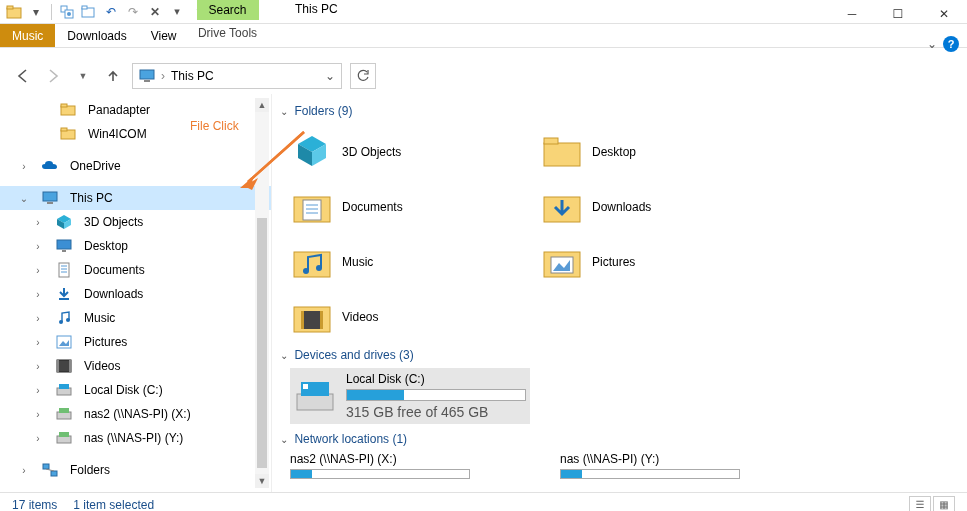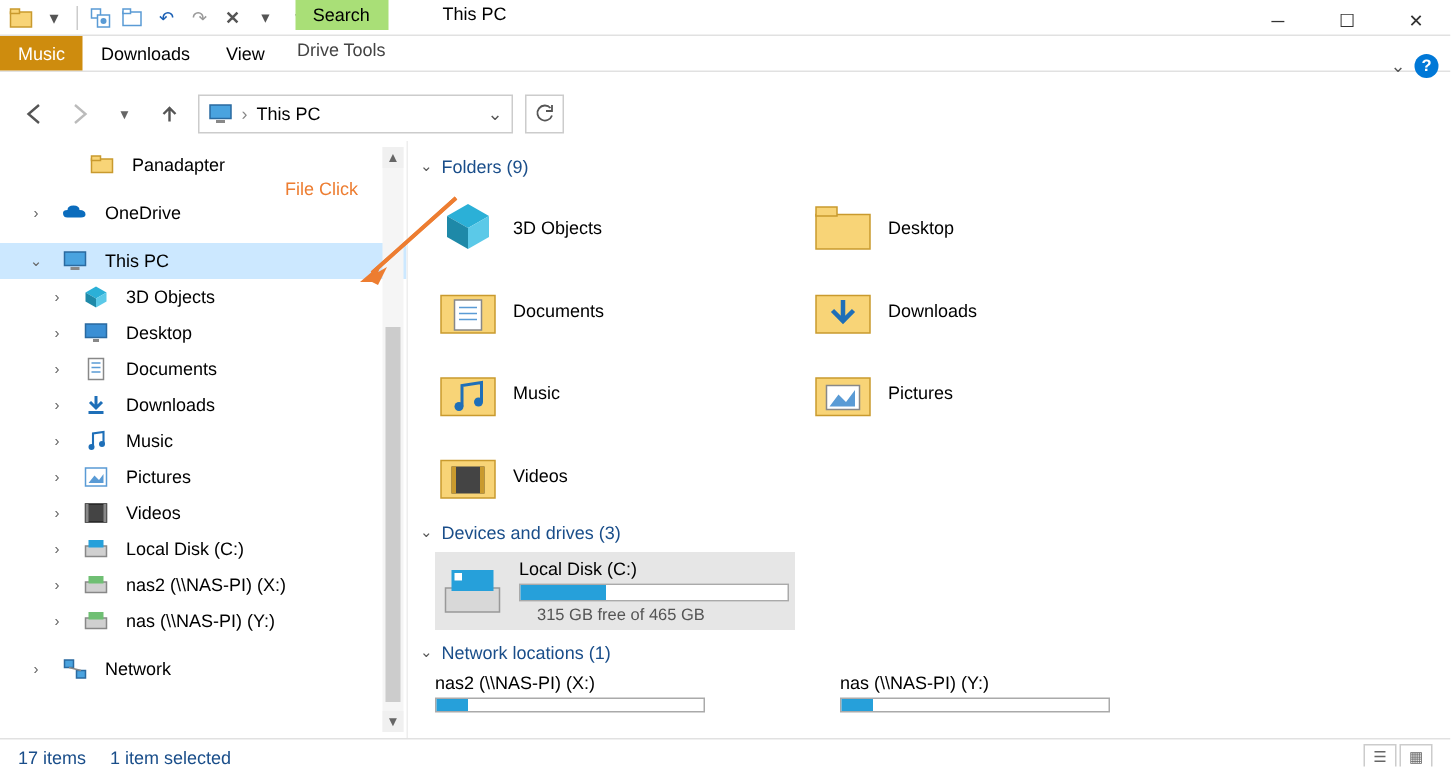--- a/index.html
+++ b/index.html
@@ -46,21 +46,21 @@
   .folder-grid { display:flex; flex-wrap:wrap; gap:0; margin-left:12px;}
   .folder-item { width:250px; height:55px; display:flex; align-items:center; gap:10px; padding:2px 4px;}
   .folder-icon { width:40px; height:40px; display:flex; align-items:center; justify-content:center;}
   .folder-label { font-size:12px;}
 
   .drive-item { width:240px; display:flex; gap:10px; padding:4px; align-items:center; background:#e6e6e6; margin-left:14px;}
   .drive-icon { width:42px; height:42px; display:flex; align-items:center; justify-content:center;}
   .drive-info { flex:1; display:flex; flex-direction:column; gap:3px;}
   .drive-bar { width:100%; height:12px; border:1px solid #aaa; background:#fff;}
   .drive-bar .fill { height:100%; background:#26a0da;}
-  .drive-sub { font-size:11px; color:#555;margin-left:12px;}
+  .drive-sub { font-size:14px; color:#555;}
 
   .net-grid { display:flex; gap:30px; margin-left:14px;}
   .net-item { width:240px; display:flex; flex-direction:column; gap:3px;}
   .net-bar { width:180px; height:10px; border:1px solid #aaa; background:#fff;}
   .net-bar .fill{ height:100%; background:#26a0da;}
 
   .statusbar { height:24px; border-top:1px solid #e1e1e1; display:flex; align-items:center; padding:0 12px; gap:16px; color:#1a4e8a; font-size:12px;}
   .view-toggles { margin-left:auto; display:flex; gap:2px;}
   .view-btn { width:22px; height:18px; border:1px solid #ccc; display:flex; align-items:center; justify-content:center; font-size:10px; color:#666;}
 
@@ -176,20 +176,30 @@
     <div class="tree-item" style="padding-left:36px;">
       <span class="chev"></span>
       <span class="icn">
           <svg width="16" height="14">
             <rect x="1" y="3" width="14" height="9" fill="#f8d477" stroke="#c99a2e"></rect>
             <rect x="1" y="1" width="6" height="3" fill="#f8d477" stroke="#c99a2e"></rect>
           </svg>
         </span>
       <span class="lbl">Panadapter</span>
     </div>
+    <div class="tree-item" style="padding-left:36px;">
+      <span class="chev"></span>
+      <span class="icn">
+          <svg width="16" height="14">
+            <rect x="1" y="3" width="14" height="9" fill="#f8d477" stroke="#c99a2e"></rect>
+            <rect x="1" y="1" width="6" height="3" fill="#f8d477" stroke="#c99a2e"></rect>
+          </svg>
+        </span>
+      <span class="lbl">Win4ICOM</span>
+    </div>
     <div class="spacer8"></div>
     <div class="tree-item">
       <span class="chev">›</span>
       <span class="icn">
           <svg width="18" height="12">
             <path d="M4 9 Q1 9 1 6 Q1 4 4 4 Q4 1 8 1 Q12 1 12 4 Q16 4 16 7 Q16 9 13 9 Z" fill="#0b6cbd"></path>
           </svg>
         </span>
       <span class="lbl">OneDrive</span>
     </div>
@@ -313,21 +323,21 @@
     <div class="spacer8"></div>
     <div class="tree-item">
       <span class="chev">›</span>
       <span class="icn">
           <svg width="16" height="14">
             <rect x="1" y="1" width="6" height="5" fill="#4aa3df" stroke="#2a6aa0"></rect>
             <rect x="9" y="8" width="6" height="5" fill="#4aa3df" stroke="#2a6aa0"></rect>
             <line x1="4" y1="6" x2="12" y2="8" stroke="#888"></line>
           </svg>
         </span>
-      <span class="lbl">Network</span>
+      <span class="lbl">Folders</span>
     </div>
 
     <div class="scroll-track">
       <div class="scroll-arrow" style="top:0">▲</div>
       <div class="scroll-thumb" style="top:120px; height:250px;"></div>
       <div class="scroll-arrow" style="bottom:0">▼</div>
     </div>
   </div>
 
   <div class="content">

